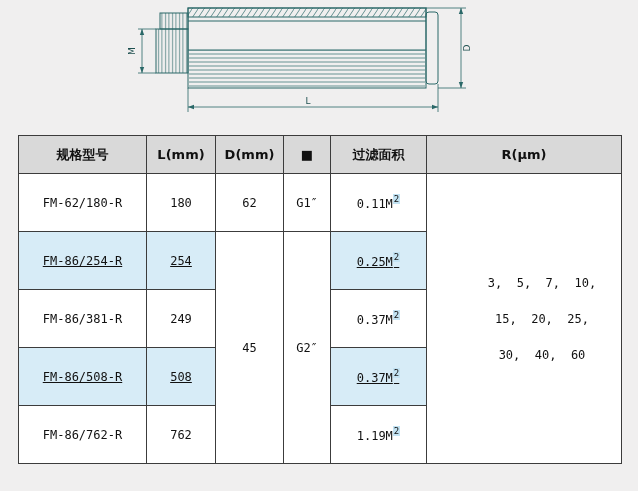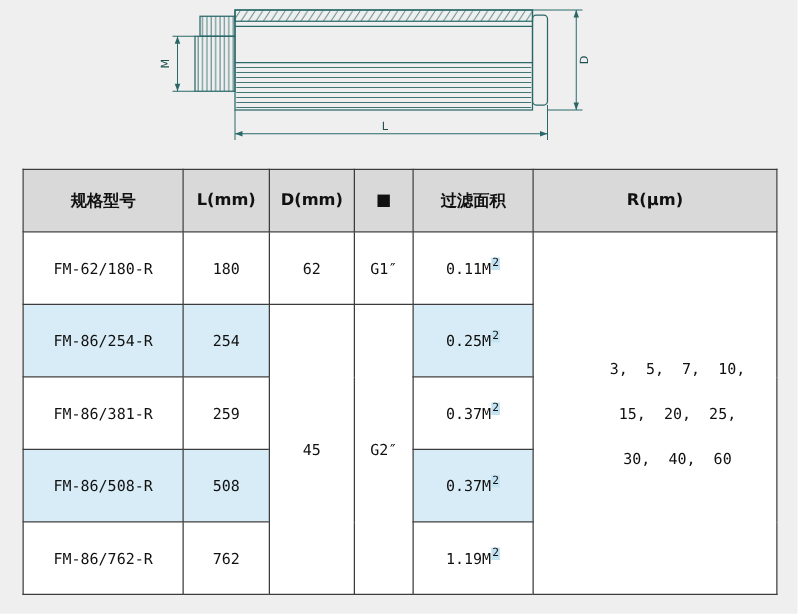--- a/index.html
+++ b/index.html
@@ -19,32 +19,32 @@
   table {
     border-collapse: collapse; table-layout: fixed;
     width: 603px; background: #ffffff;
   }
   th, td {
     border: 1px solid #3c3c3c;
     text-align: center; vertical-align: middle;
     padding: 0; overflow: hidden;
   }
   thead th {
-    height: 50px;
+    height: 38px;
     background: #d9d9d9;
     font: bold 13px "DejaVu Sans", sans-serif;
     color: #111;
   }
   tbody td {
     height: 58px;
     font: 12px "DejaVu Sans Mono", monospace;
     color: #111;
     background: #ffffff;
   }
-  td.blue { background: #d7ecf7; }
+  td.blue { background: #d7ecf7; text-decoration: underline; }
   sup.msup {
     font-size: 9px;
     background: #c3e3f3;
     padding: 0 1px;
     position: relative; top: -1px;
     vertical-align: super;
   }
   .micron-cell div { line-height: 36px; white-space: pre; padding-left: 36px; }
 </style>
 </head>
@@ -148,21 +148,21 @@
       </tr>
       <tr>
         <td class="blue">FM-86/254-R</td>
         <td class="blue">254</td>
         <td rowspan="4">45</td>
         <td rowspan="4">G2″</td>
         <td class="blue"><span>0.25M</span><sup class="msup">2</sup></td>
       </tr>
       <tr>
         <td>FM-86/381-R</td>
-        <td>259</td>
+        <td>249</td>
         <td><span>0.37M</span><sup class="msup">2</sup></td>
       </tr>
       <tr>
         <td class="blue">FM-86/508-R</td>
         <td class="blue">508</td>
         <td class="blue"><span>0.37M</span><sup class="msup">2</sup></td>
       </tr>
       <tr>
         <td>FM-86/762-R</td>
         <td>762</td>

